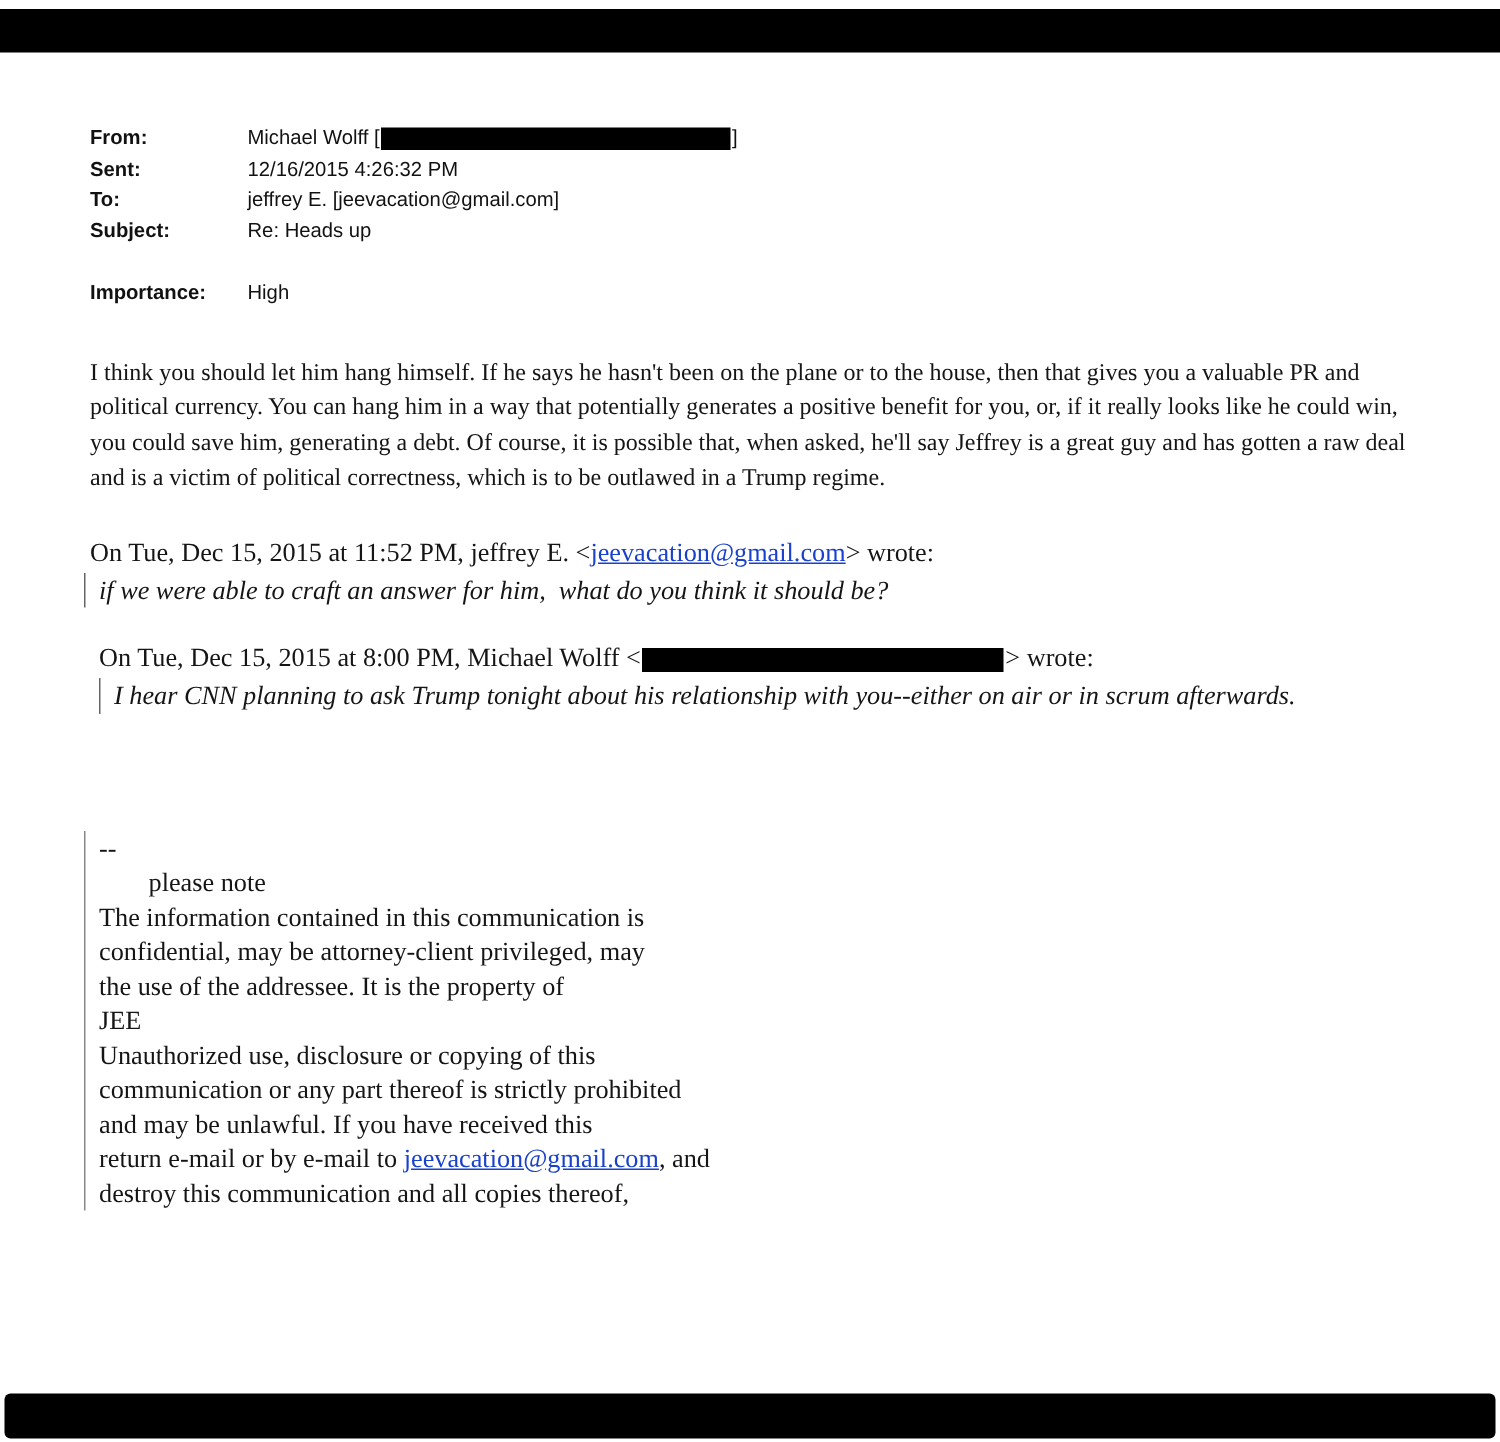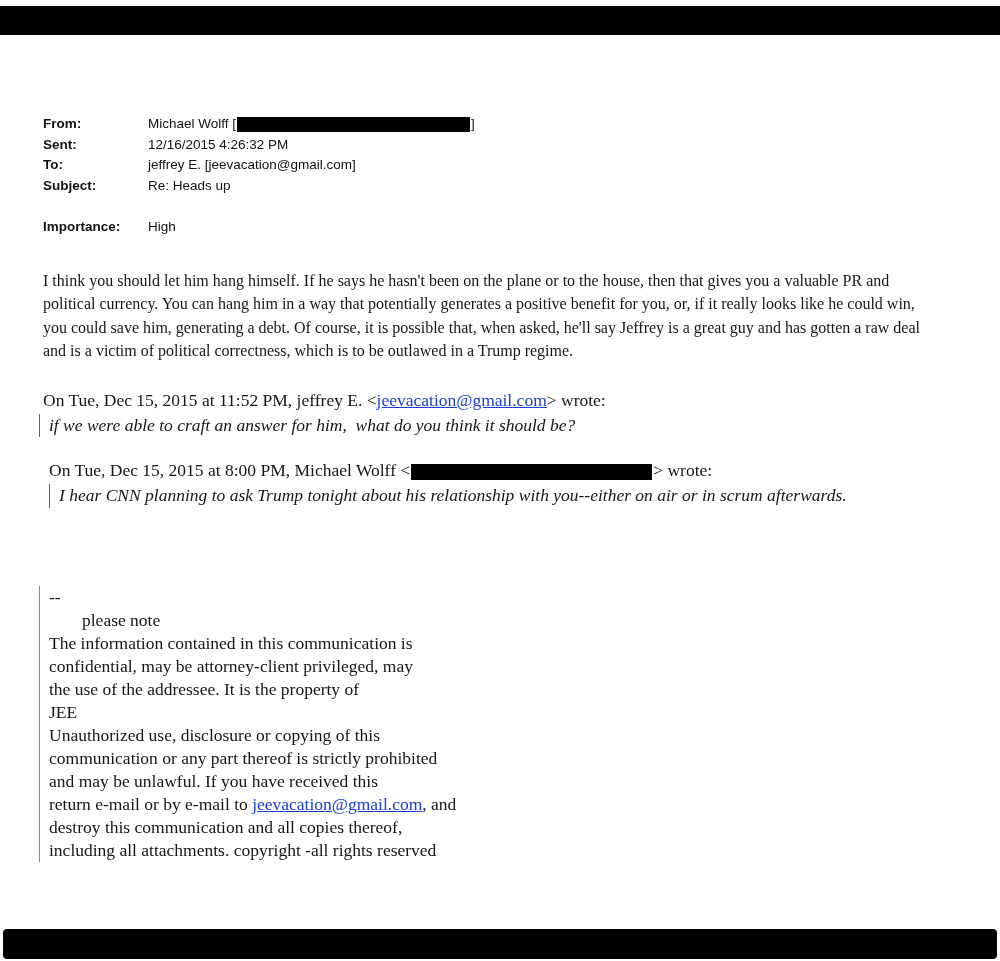--- a/index.html
+++ b/index.html
@@ -15,21 +15,21 @@
     position:absolute; top:6px; left:0;
     width:1000px; height:29px;
     background:#000;
   }
   .bottom-bar {
     position:absolute; top:929px; left:3px;
     width:994px; height:30px;
     background:#000; border-radius:4px;
   }
   .content {
-    position:absolute; top:82px; left:43px; width:880px;margin-top:32px;
+    position:absolute; top:82px; left:60px; width:880px;
   }
   
   .hdr {
     font-family:"Liberation Sans", sans-serif;
     font-size:13.5px; line-height:20.5px; color:#111;
   }
   .hrow { white-space:nowrap; }
   .hlabel {
     display:inline-block; width:105px;
     font-weight:bold;
@@ -124,20 +124,19 @@
       <div class="sig-line">confidential, may be attorney-client privileged, may</div>
       <div class="sig-line">the use of the addressee. It is the property of</div>
       <div class="sig-line">JEE</div>
       <div class="sig-line">Unauthorized use, disclosure or copying of this</div>
       <div class="sig-line">communication or any part thereof is strictly prohibited</div>
       <div class="sig-line">and may be unlawful. If you have received this</div>
       <div class="sig-line">
         <span>return e-mail or by e-mail to </span><span class="link">jeevacation@gmail.com</span><span>, and</span>
       </div>
       <div class="sig-line">destroy this communication and all copies thereof,</div>
-      <div class="sig-line">including all attachments. copyright -all rights reserved</div>
     </div>
 
   </div>
 
   <div class="bottom-bar"></div>
 
 </div>
 
 </body></html>

